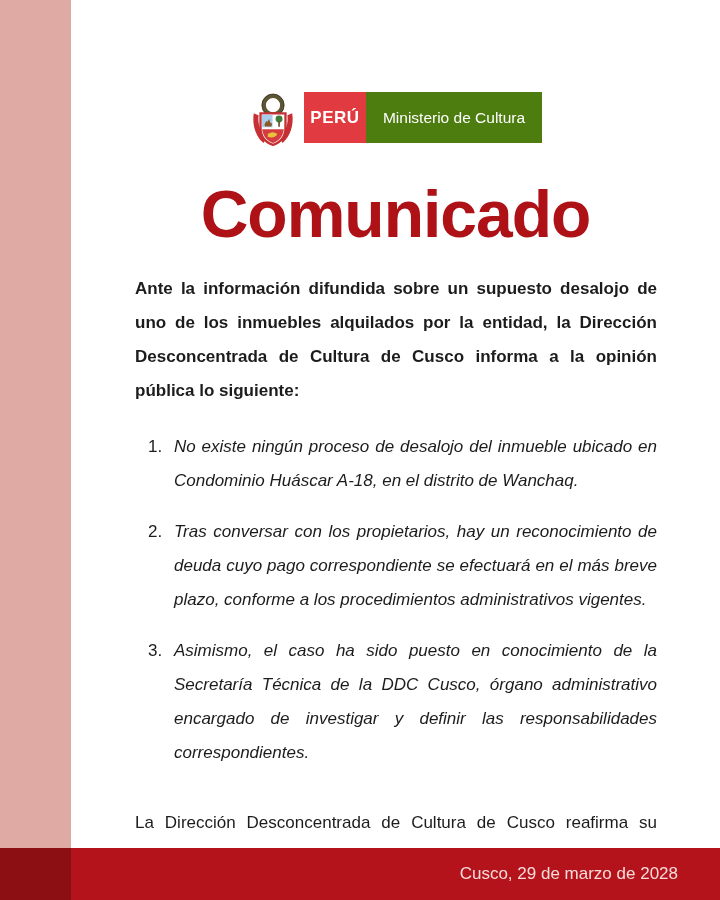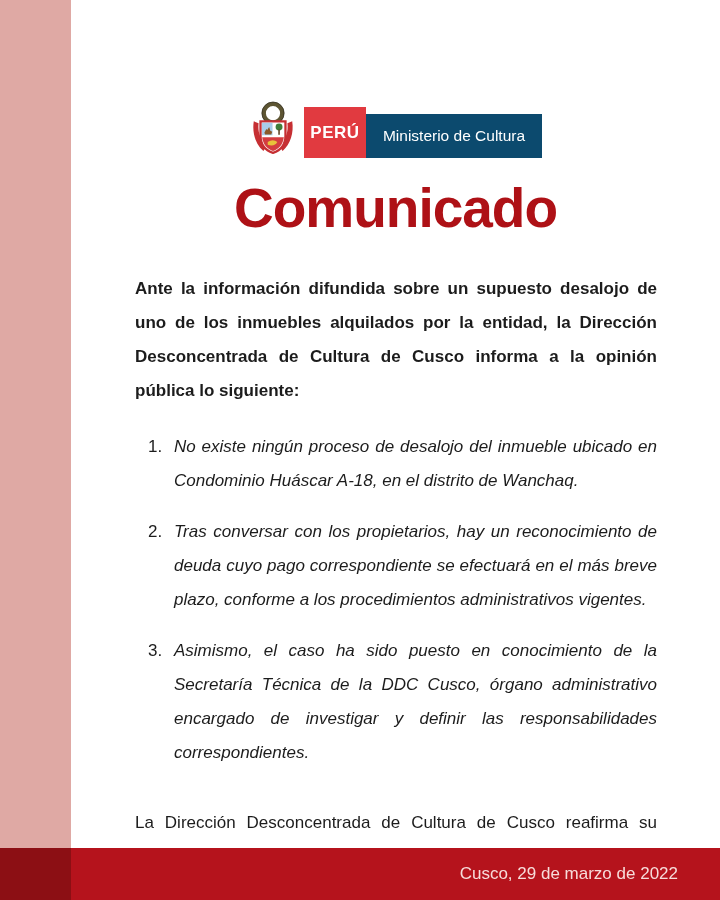--- a/index.html
+++ b/index.html
@@ -21,24 +21,24 @@
     left: 0; top: 0;
     width: 71px;
     height: 848px;
     background: #dfa9a4;
   }
 
   
   .header {
     position: absolute;
     left: 71px; right: 0;
-    top: 100px;
+    top: 92px;
     display: flex;
     justify-content: center;
-    align-items: flex-end;
+    align-items: flex-start;
     gap: 0;
   }
   .escudo-wrap {
     width: 48px;
     height: 58px;
     margin-right: 7px;
     flex: none;
   }
   .peru-box {
     width: 62px;
@@ -46,36 +46,36 @@
     background: #e13a40;
     color: #ffffff;
     display: flex;
     align-items: center;
     justify-content: center;
     font-size: 17px;
     font-weight: bold;
     letter-spacing: 0.5px;
   }
   .ministry-box {
-    height: 44px;
-    background: #0c4a6e;
+    height: 51px;
+    background: #4d7c0f;
     color: #ffffff;
     display: flex;
     align-items: center;
     padding: 0 17px;
     font-size: 15.5px;
   }
 
   
   .title {
     position: absolute;
     left: 71px; right: 0;
     top: 176px;
     text-align: center;
-    font-size: 55px;
+    font-size: 66px;
     font-weight: bold;
     color: #ae1116;
     letter-spacing: -1px;
   }
 
   
   .doc-body {
     position: absolute;
     left: 135px;
     width: 522px;
@@ -192,17 +192,17 @@
       </div>
     </div>
 
     <p class="closing">La Dirección Desconcentrada de Cultura de Cusco reafirma su compromiso de cumplir oportunamente con las obligaciones asumidas, garantizar el adecuado uso de los recursos públicos y actuar con transparencia en su gestión.</p>
 
   </div>
 
   <div class="footer">
     <div class="footer-dark"></div>
     <div class="footer-main">
-      <span>Cusco, 29 de marzo de 2022</span>
+      <span>Cusco, 29 de marzo de 2028</span>
     </div>
   </div>
 
 </div>
 
 </body></html>

